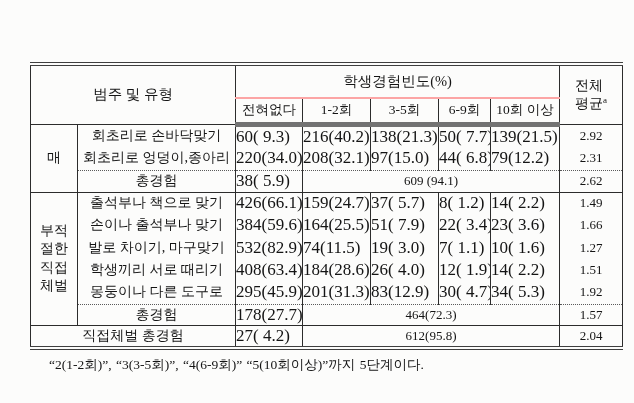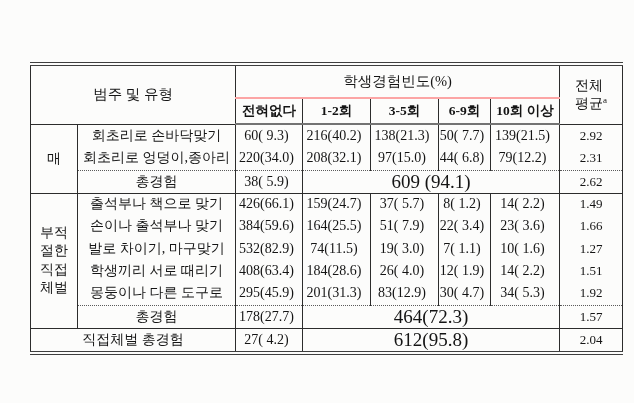--- a/index.html
+++ b/index.html
@@ -33,32 +33,32 @@
     border-bottom: 4px double #3f3f3f;
   }
   .t td {
     border-left: 1px solid #2c2c2c;
     padding: 0; margin: 0;
     text-align: center; vertical-align: middle;
     overflow: hidden;
   }
   
   tr.h1 td.fgroup { border-bottom: 2px solid #fca5a5; }
-  tr.h2 td { border-bottom: 2px solid #737373; font-weight: bold; }
+  tr.h2 td { border-bottom: 5px solid #737373; }
   td.cat, td.avghead { border-bottom: 1px solid #2c2c2c; }
   
   tr.sep td { border-top: 1px solid #2c2c2c; }
   tr.dot td { border-top: 1px dotted #5a5a5a; }
 
   td.num {
-    text-align: center; padding-right: 5px;
-    font-size: 14px; white-space: pre;
+    text-align: left; padding-right: 5px;
+    font-size: 17px; white-space: pre;
   }
   td.avg { font-size: 13px; }
-  td.spancell { font-size: 19px; }
+  td.spancell { font-size: 13px; }
   td.rlabel { font-size: 14px; letter-spacing: 0; }
   td.glabel { font-size: 14px; }
   .ml { white-space: pre-line; line-height: 1.3; display: inline-block; }
   td.avghead { line-height: 1.15; font-size: 14px; }
   td.avghead sup { font-size: 9px; vertical-align: super; }
   td.cat, td.fgroup { font-size: 14.5px; }
   tr.h2 td { font-size: 13.5px; }
 
   .footnote {
     position: absolute; top: 355px; left: 31px; width: 592px;
@@ -185,15 +185,16 @@
     <tr class="sep" style="height:23px">
       <td class="rlabel" colspan="2">직접체벌 총경험</td>
       <td class="num">27( 4.2)</td>
       <td class="spancell" colspan="4">612(95.8)</td>
       <td class="avg">2.04</td>
     </tr>
   </tbody>
     </table>
 
   <div class="footnote">
+    <div class="l2">“2(1-2회)”, “3(3-5회)”, “4(6-9회)” “5(10회이상)”까지 5단계이다.</div>
   </div>
 
 </div>
 
 </body></html>

